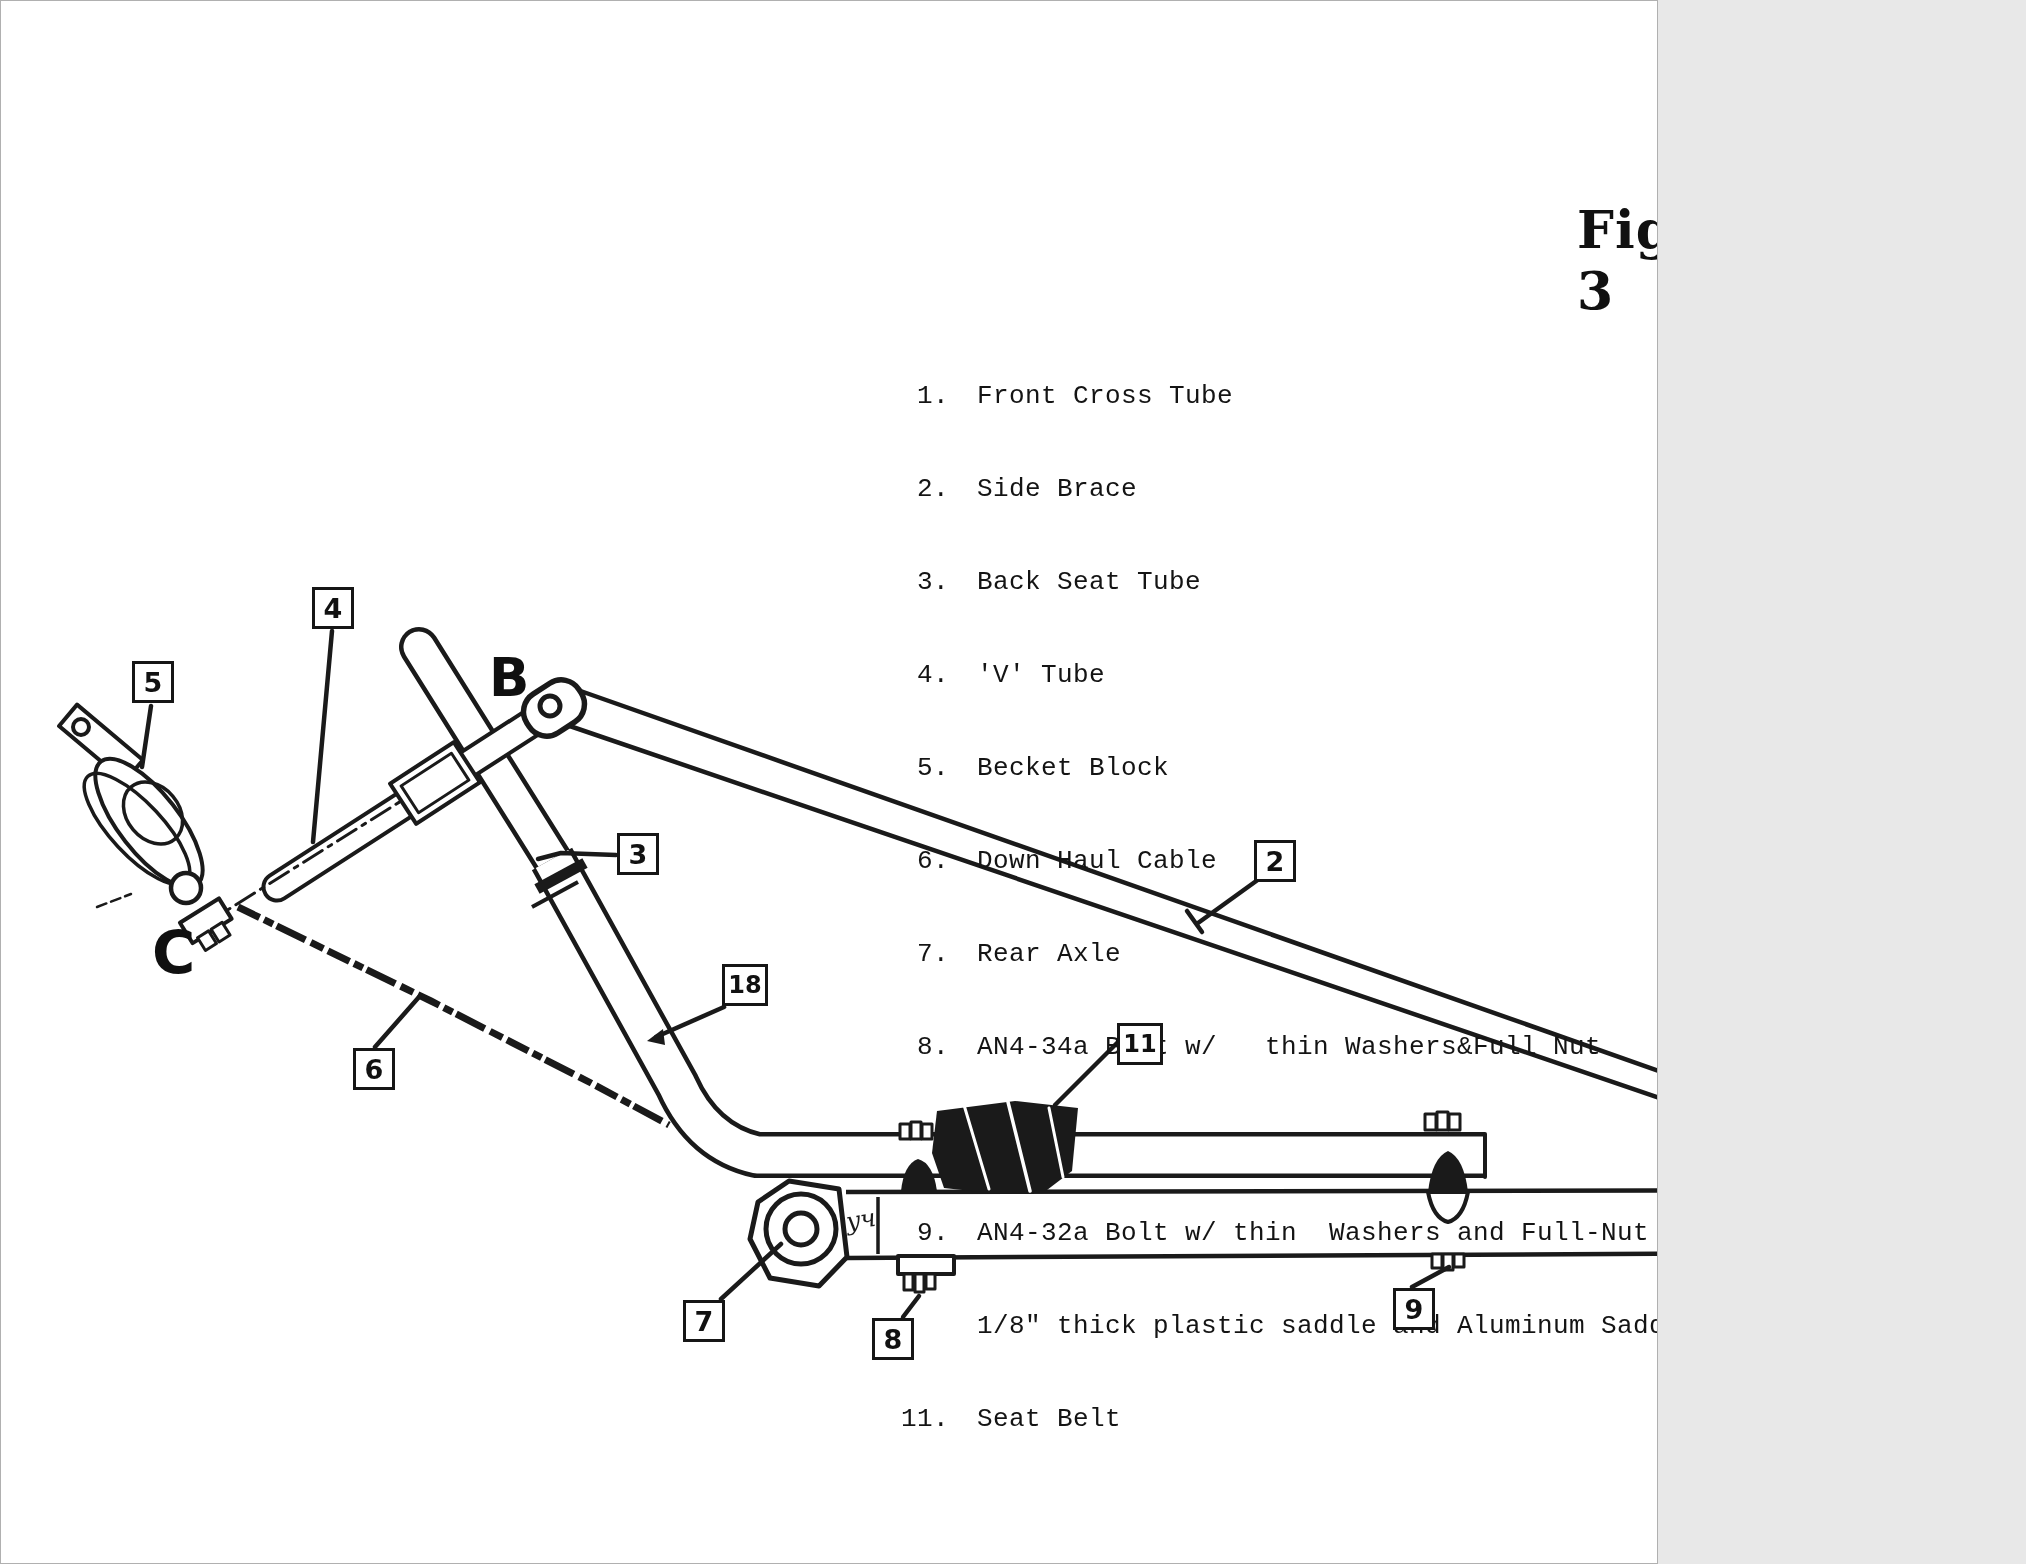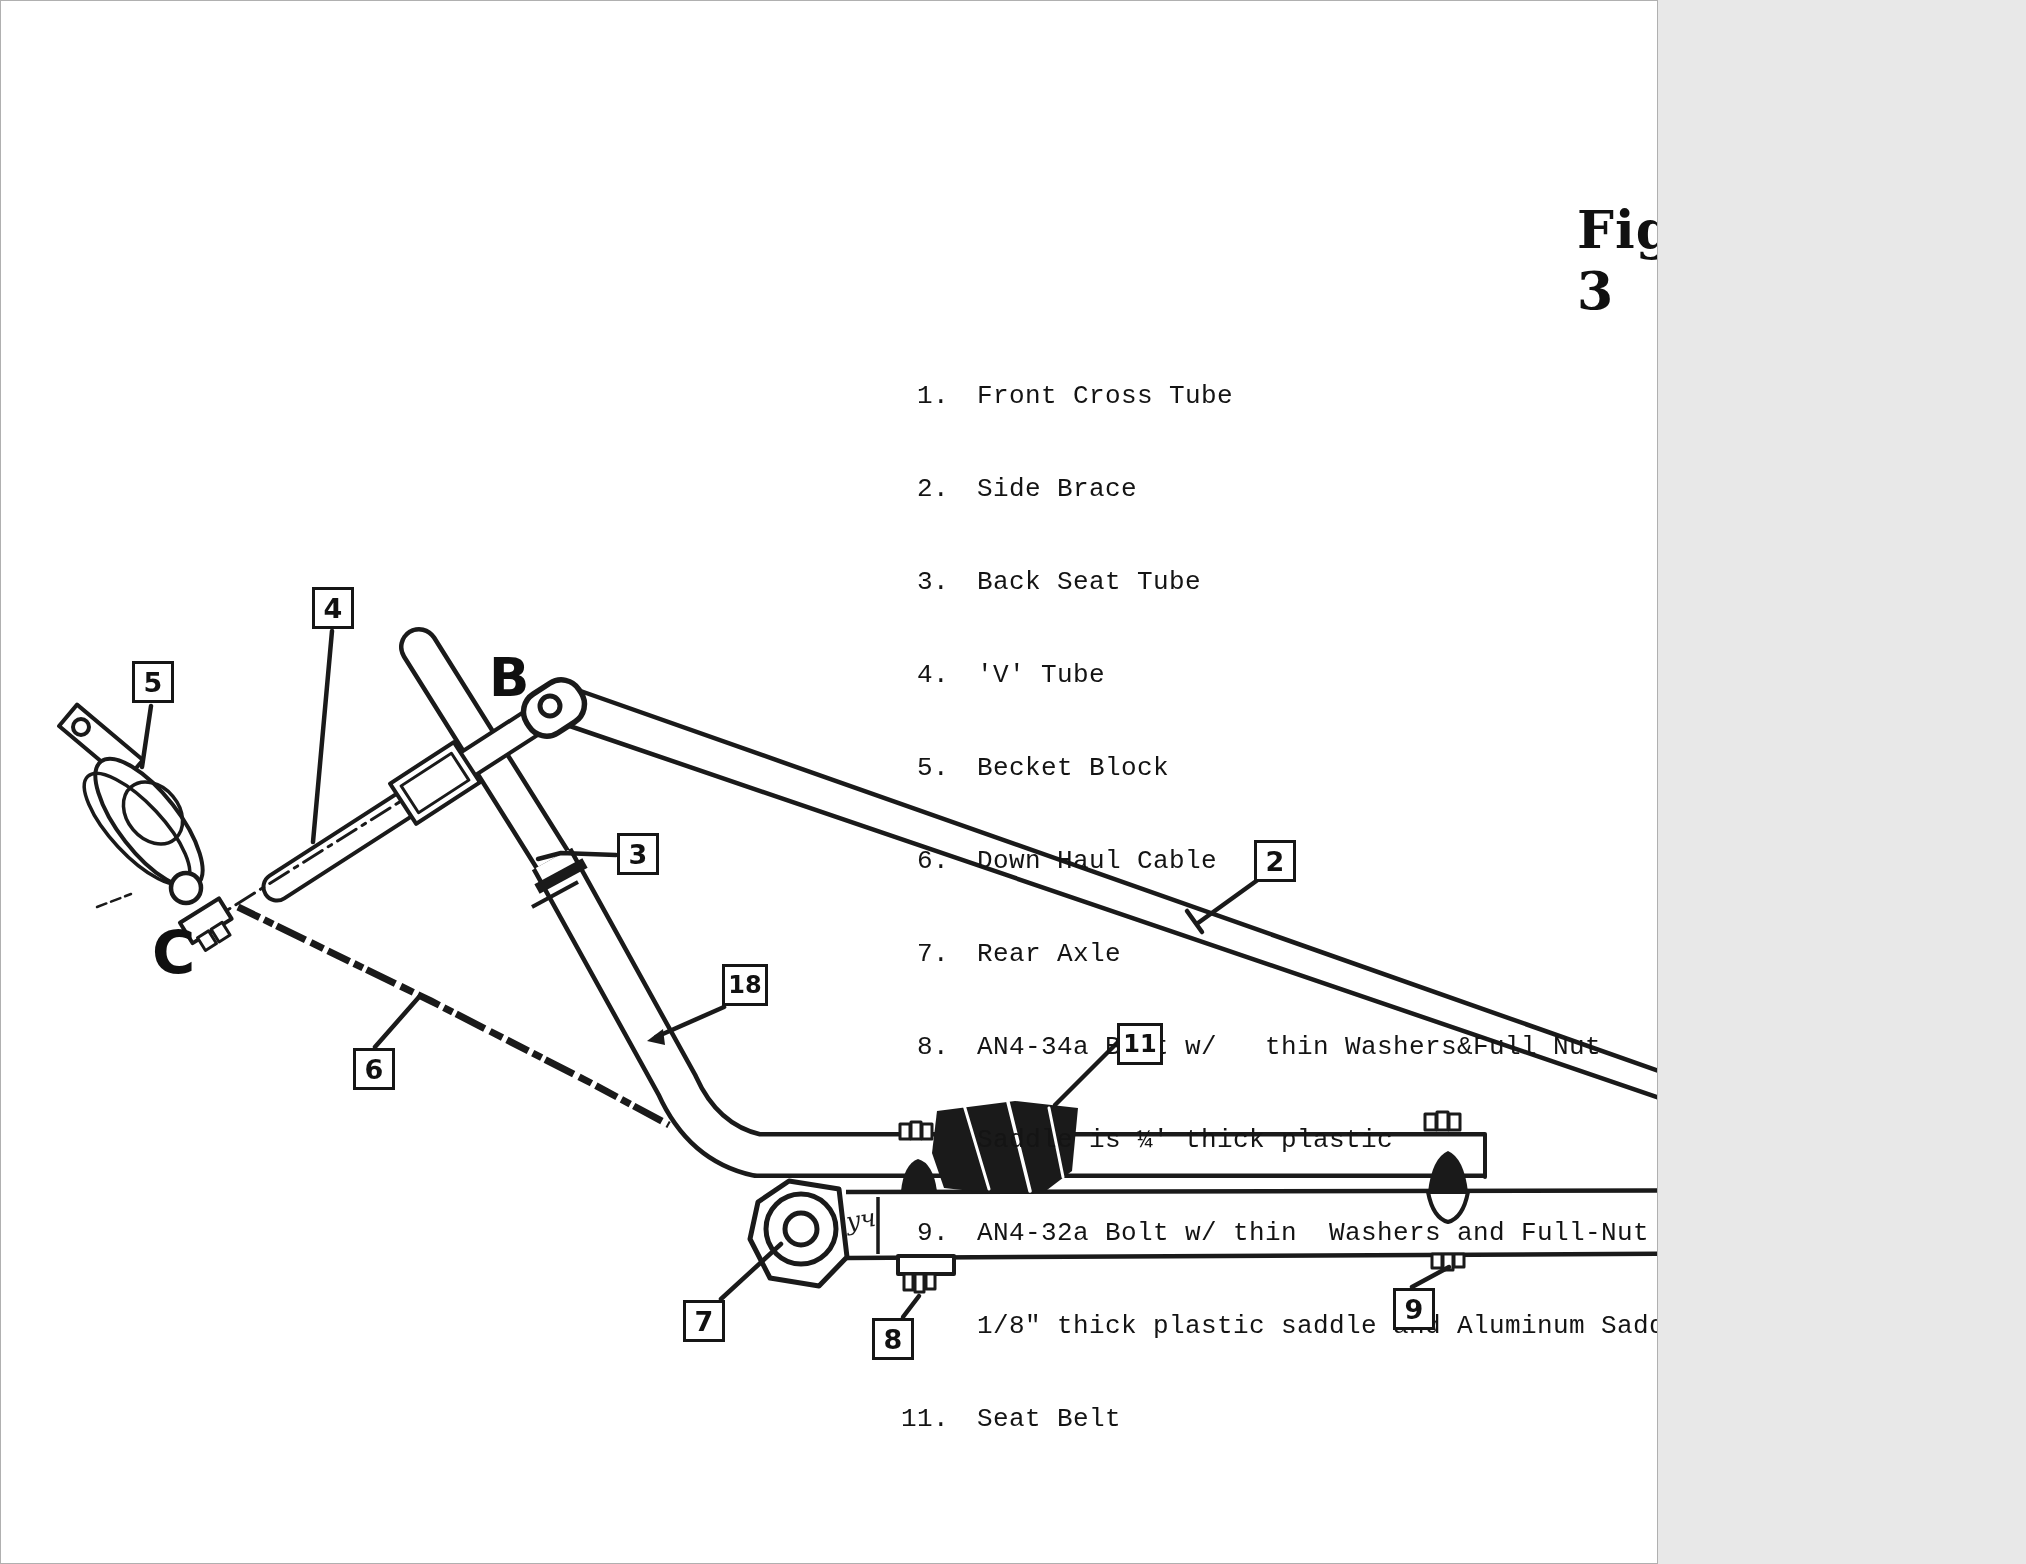--- a/index.html
+++ b/index.html
@@ -195,21 +195,21 @@
 
   <div class="legend">
     <div class="lrow"><span class="lnum">1.</span><span class="ltext">Front Cross Tube</span></div>
     <div class="lrow"><span class="lnum">2.</span><span class="ltext">Side Brace</span></div>
     <div class="lrow"><span class="lnum">3.</span><span class="ltext">Back Seat Tube</span></div>
     <div class="lrow"><span class="lnum">4.</span><span class="ltext">'V' Tube</span></div>
     <div class="lrow"><span class="lnum">5.</span><span class="ltext">Becket Block</span></div>
     <div class="lrow"><span class="lnum">6.</span><span class="ltext">Down Haul Cable</span></div>
     <div class="lrow"><span class="lnum">7.</span><span class="ltext">Rear Axle</span></div>
     <div class="lrow"><span class="lnum">8.</span><span class="ltext">AN4-34a Bolt w/   thin Washers&amp;Full Nut</span></div>
-    <div class="lrow"><span class="lnum"></span><span class="ltext">Saddle is ¼' thick plastic</span></div>
+    <div class="lrow"><span class="lnum"></span></div>
     <div class="lrow"><span class="lnum">9.</span><span class="ltext">AN4-32a Bolt w/ thin  Washers and Full-Nut</span></div>
     <div class="lrow"><span class="lnum"></span><span class="ltext">1/8" thick plastic saddle and Aluminum Saddle for 1-5/8 tube</span></div>
     <div class="lrow"><span class="lnum">11.</span><span class="ltext">Seat Belt</span></div>
     
   </div>
 
   <div class="co" style="left:1789px; top:1092px; transform:rotate(-3deg);">1</div>
   <div class="co" style="left:1253px; top:839px;">2</div>
   <div class="co" style="left:616px;  top:832px;">3</div>
   <div class="co" style="left:311px;  top:586px;">4</div>

